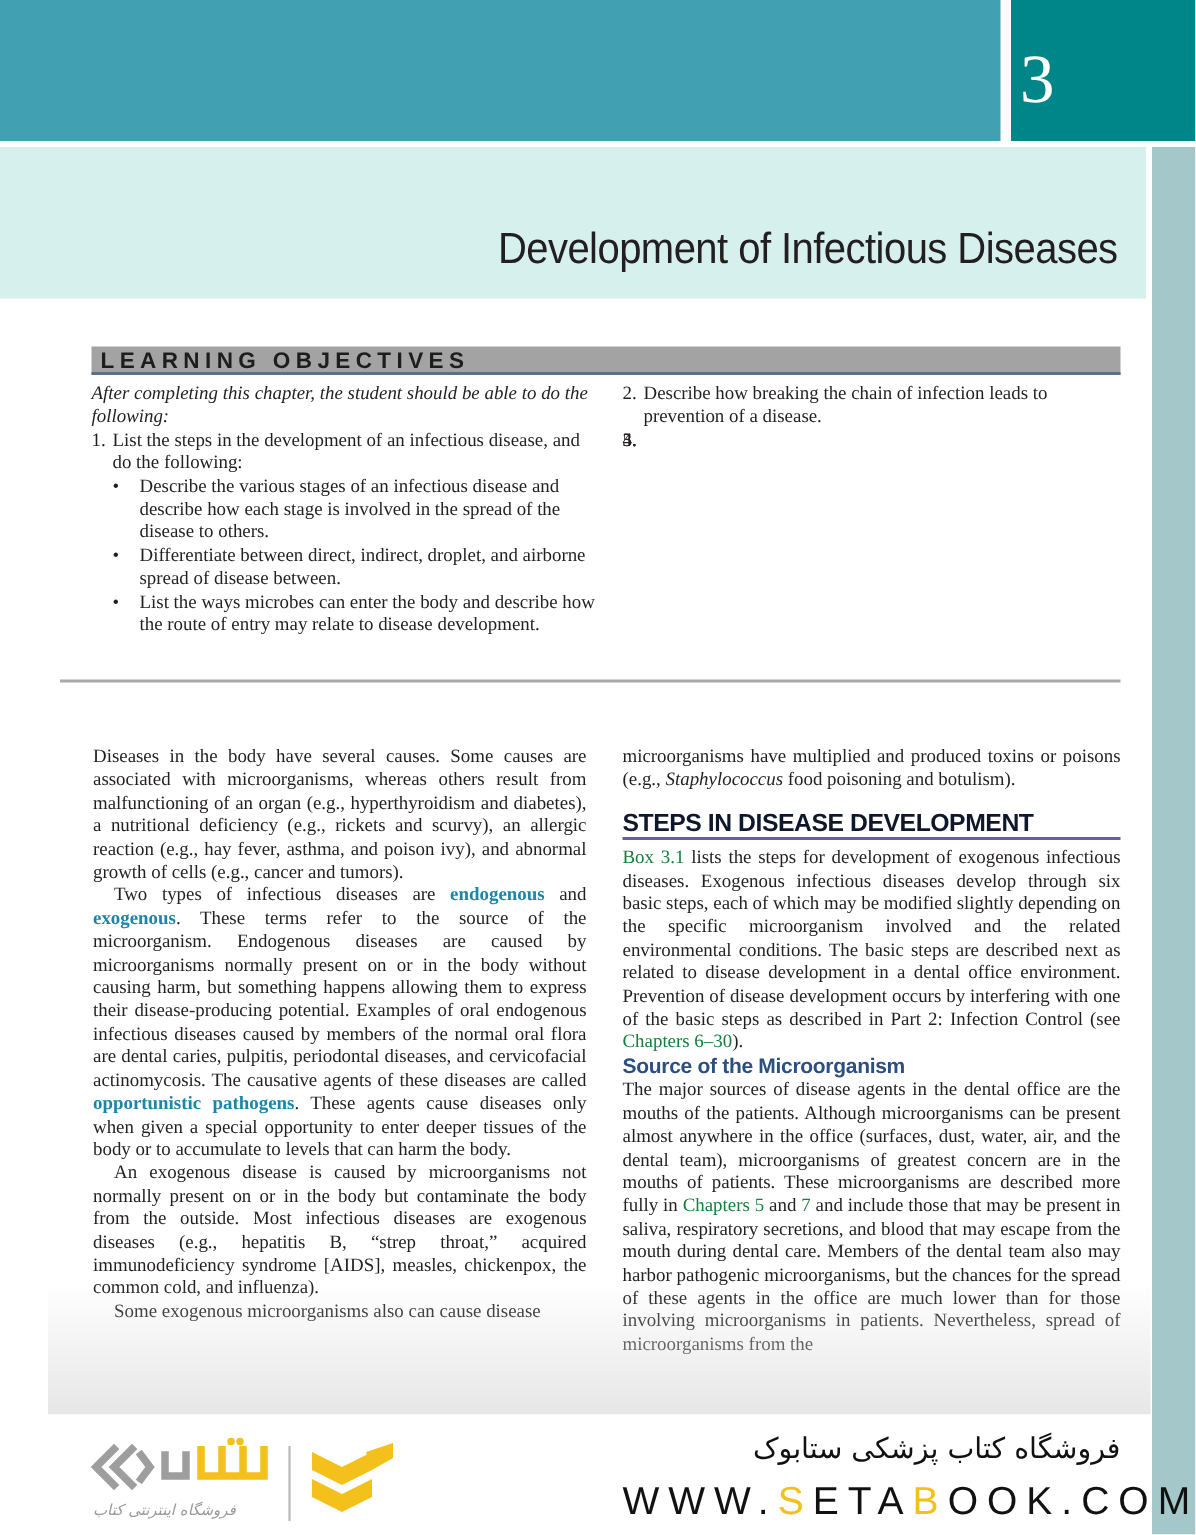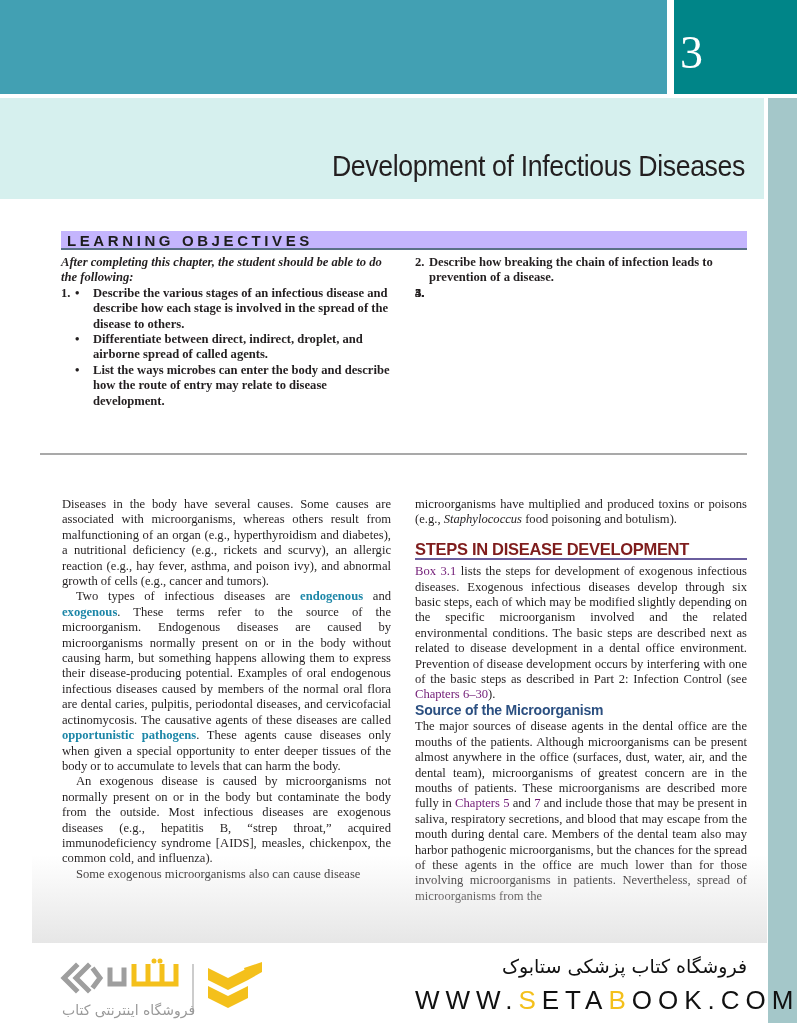--- a/index.html
+++ b/index.html
@@ -6,46 +6,46 @@
   html, body { width: 797px; height: 1023px; background: #ffffff; overflow: hidden; }
   body { position: relative; font-family: "Liberation Serif", "DejaVu Serif", serif; color: #231f20; }
 
   .top-band { position: absolute; left: 0; top: 0; width: 667px; height: 94px; background: #42a0b3; }
   .chapter-block { position: absolute; left: 674px; top: 0; width: 123px; height: 94px; background: #008588; }
   .chapter-num { position: absolute; left: 680px; top: 30px; font-family: "Liberation Serif", serif; font-size: 46px; color: #ffffff; line-height: 1; }
   .title-band { position: absolute; left: 0; top: 98px; width: 764px; height: 101px; background: #d6f0ee; }
   .side-strip { position: absolute; left: 768px; top: 98px; width: 29px; height: 925px; background: #a4c7c9; }
   .chapter-title { position: absolute; right: 52px; top: 150px; font-family: "Liberation Sans", "DejaVu Sans", sans-serif; font-size: 29px; color: #231f20; letter-spacing: -0.4px; font-weight: 300; transform: scaleX(0.92); transform-origin: right center; white-space: nowrap; }
 
-  .lo-header { position: absolute; left: 61px; top: 231px; width: 686px; height: 19px; background: #c4b5fd; border-bottom: 2px solid #5a7187; }
+  .lo-header { position: absolute; left: 61px; top: 231px; width: 686px; height: 19px; background: #a3a3a3; border-bottom: 2px solid #5a7187; }
   .lo-header span { position: absolute; left: 6px; top: 0px; font-family: "Liberation Sans", "DejaVu Sans", sans-serif; font-weight: bold; font-size: 15px; letter-spacing: 3.6px; color: #1d1d1d; line-height: 19px; }
-  .lo-col { position: absolute; font-size: 12.6px; line-height: 15.4px; font-weight: bold; }
+  .lo-col { position: absolute; font-size: 12.6px; line-height: 15.4px; }
   .lo-left { left: 61px; top: 255px; width: 340px; }
   .lo-right { left: 415px; top: 255px; width: 335px; }
   .lo-intro { font-style: italic; }
   .lo-item { position: relative; padding-left: 14px; }
   .lo-item .num { position: absolute; left: 0; top: 0; }
   .lo-bullet { position: relative; padding-left: 32px; }
   .lo-bullet .dot { position: absolute; left: 14px; top: 0; }
   .lo-rule { position: absolute; left: 40px; top: 453px; width: 707px; height: 2px; background: #a9a9a9; }
 
   .body-col { position: absolute; font-size: 12.6px; line-height: 15.4px; text-align: justify; }
   .col-left { left: 62px; top: 497px; width: 329px; }
   .col-right { left: 415px; top: 497px; width: 332px; }
   .body-col p { text-indent: 0; }
   .body-col p.ind { text-indent: 14px; }
   .kw { color: #1c86a7; font-weight: bold; }
-  .lnk { color: #701a75; }
-  .h1 { font-family: "Liberation Sans", "DejaVu Sans", sans-serif; font-weight: bold; font-size: 16.5px; color: #7f1d1d; border-bottom: 2px solid #6a5e9e; padding-bottom: 1px; margin-top: 14px; margin-bottom: 4px; letter-spacing: -0.3px; transform-origin: left; }
+  .lnk { color: #15803d; }
+  .h1 { font-family: "Liberation Sans", "DejaVu Sans", sans-serif; font-weight: bold; font-size: 16.5px; color: #0f172a; border-bottom: 2px solid #6a5e9e; padding-bottom: 1px; margin-top: 14px; margin-bottom: 4px; letter-spacing: -0.3px; transform-origin: left; }
   .h2 { font-family: "Liberation Sans", "DejaVu Sans", sans-serif; font-weight: bold; font-size: 14px; color: #2b4f80; margin-bottom: 1px; letter-spacing: -0.2px; }
 
   .fade { position: absolute; left: 32px; top: 855px; width: 735px; height: 88px; background: linear-gradient(to bottom, rgba(230,230,230,0) 0%, rgba(222,222,222,0.75) 100%); pointer-events: none; }
   .footer { position: absolute; left: 0; top: 943px; width: 768px; height: 80px; background: #ffffff; }
   .logo { position: absolute; left: 50px; top: 958px; width: 240px; height: 60px; }
-  .logo-text-fa { position: absolute; left: 62px; top: 1002px; font-family: "DejaVu Sans", sans-serif; font-size: 14px; color: #9a9a9a; }
+  .logo-text-fa { position: absolute; left: 62px; top: 1002px; font-family: "DejaVu Sans", sans-serif; font-size: 10px; color: #9a9a9a; font-style: italic; }
   .fa-shop { position: absolute; right: 50px; top: 955px; font-family: "DejaVu Sans", sans-serif; font-size: 19px; color: #111; direction: rtl; margin-left: 16px; }
   .site-url { position: absolute; left: 415px; top: 985px; font-family: "Liberation Sans", "DejaVu Sans", sans-serif; font-size: 26px; letter-spacing: 6px; color: #111; font-weight: normal; }
   .site-url .y { color: #f4c01b; }
 </style>
 </head>
 <body>
 
 <div class="top-band"></div>
 <div class="chapter-block"></div>
 <div class="chapter-num">3</div>
@@ -54,28 +54,29 @@
 <div class="chapter-title">Development of Infectious Diseases</div>
 
 <div class="lo-header">
   <span>LEARNING OBJECTIVES</span>
 </div>
 
 <div class="lo-col lo-left">
   <div class="lo-intro">After completing this chapter, the student should be able to do the following:</div>
   <div class="lo-item">
     <span class="num">1.</span>
+    <span>List the steps in the development of an infectious disease, and do the following:</span>
   </div>
   <div class="lo-bullet">
     <span class="dot">•</span>
     <span>Describe the various stages of an infectious disease and describe how each stage is involved in the spread of the disease to others.</span>
   </div>
   <div class="lo-bullet">
     <span class="dot">•</span>
-    <span>Differentiate between direct, indirect, droplet, and airborne spread of called agents.</span>
+    <span>Differentiate between direct, indirect, droplet, and airborne spread of disease between.</span>
   </div>
   <div class="lo-bullet">
     <span class="dot">•</span>
     <span>List the ways microbes can enter the body and describe how the route of entry may relate to disease development.</span>
   </div>
 </div>
 
 <div class="lo-col lo-right">
   <div class="lo-item">
     <span class="num">2.</span>

